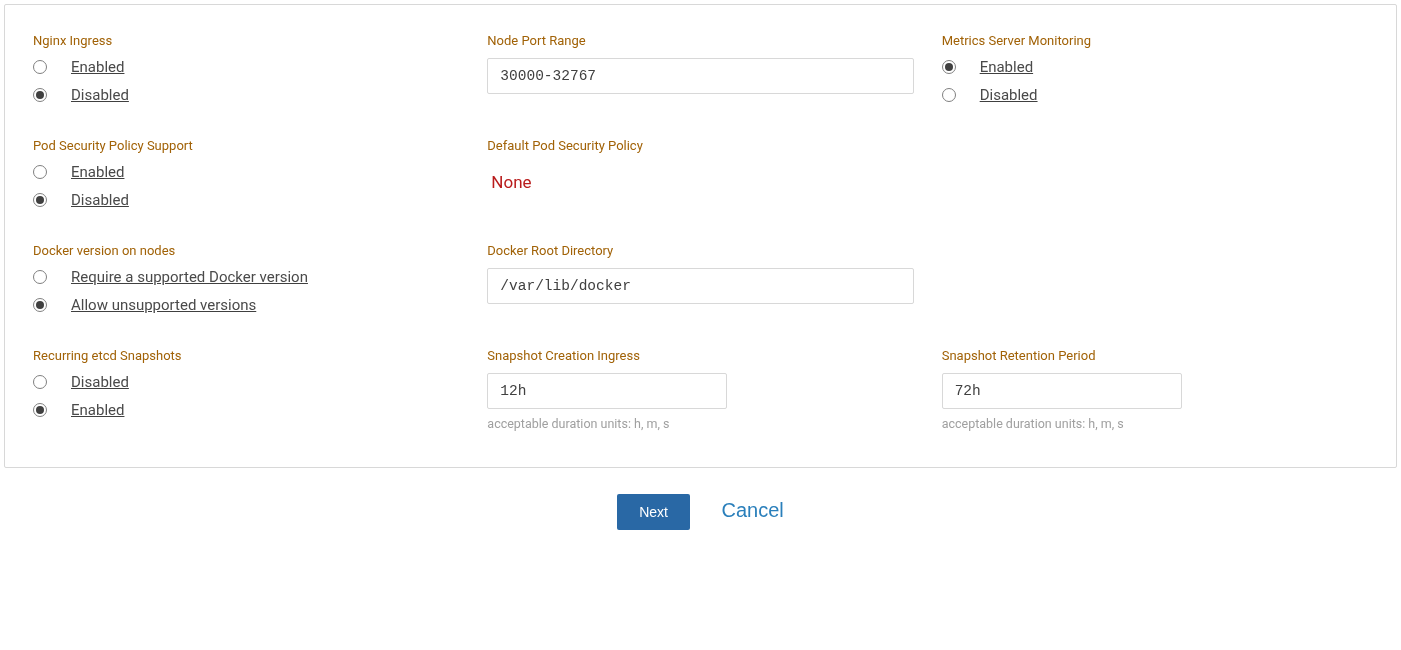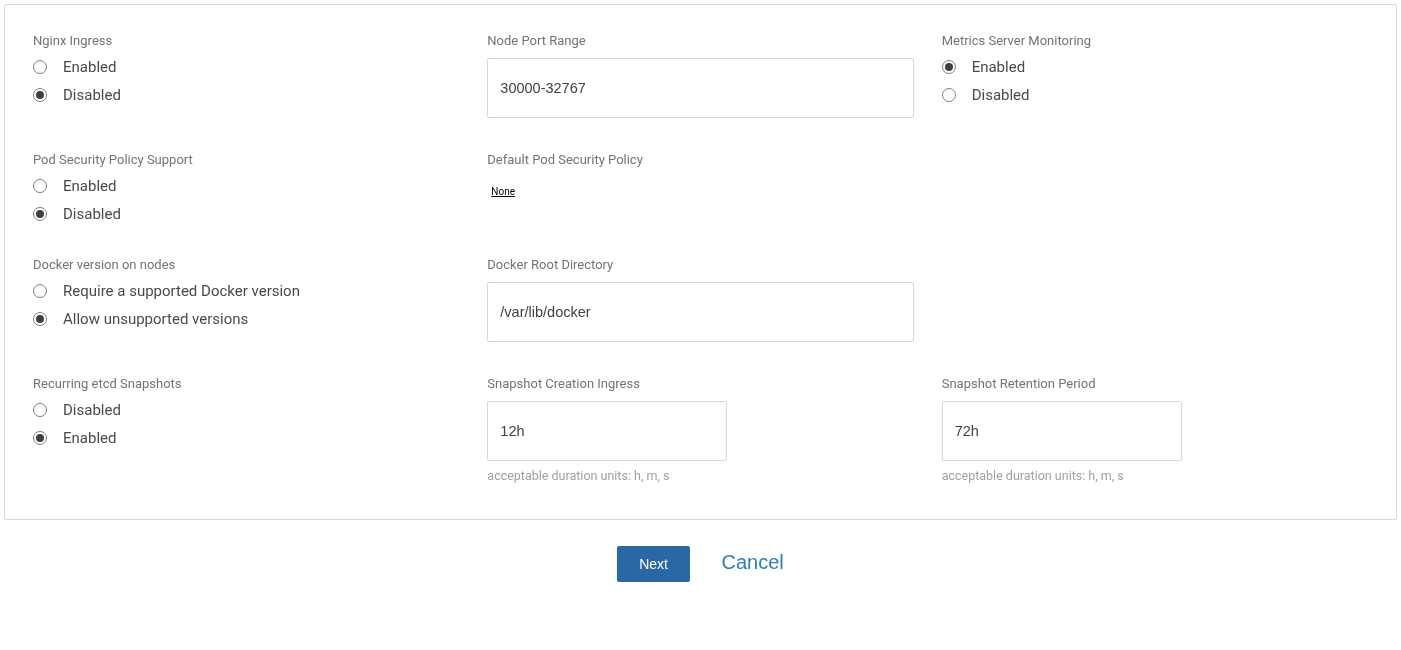--- a/index.html
+++ b/index.html
@@ -55,34 +55,35 @@
     }
     .row:last-child {
       margin-bottom: 0;
     }
     .col {
       flex: 1;
       min-width: 0;
     }
     .field-label {
       font-size: 13px;
-      color: #737373;
+      color: #a16207;
       margin-bottom: 10px;
       display: block;
     }
     .radio-group {
       display: flex;
       flex-direction: column;
       gap: 10px;
     }
     .radio-item {
       display: flex;
       align-items: center;
-      gap: 16px;
+      gap: 24px;
       cursor: pointer;
+      text-decoration: underline;
     }
     .radio-circle {
       width: 14px;
       height: 14px;
       border: 1px solid #808080;
       border-radius: 50%;
       position: relative;
       flex-shrink: 0;
       background: #fff;
     }
@@ -96,36 +97,35 @@
       top: 2px;
       left: 2px;
     }
     .radio-label {
       font-size: 15px;
       color: #4a4a4a;
     }
     .text-input {
       width: 100%;
       max-width: 440px;
-      padding: 21px 12px;
+      padding: 9px 12px;
       border: 1px solid #d8d8d8;
       border-radius: 2px;
       font-size: 14.5px;
       color: #404040;
-      font-family: Liberation Sans, sans-serif;
+      font-family: Liberation Mono, monospace;
       background: #fff;
     }
     .text-input.narrow {
       max-width: 240px;
     }
     .static-value {
-      font-size: 10px;
-      color: #000000;
+      font-size: 17px;
+      color: #b91c1c;
       padding: 9px 4px;
-      text-decoration: underline;
     }
     .help-text {
       font-size: 12.5px;
       color: #a0a0a0;
       margin-top: 7px;
     }
     .footer {
       text-align: center;
       padding: 22px 0 12px 0;
     }

